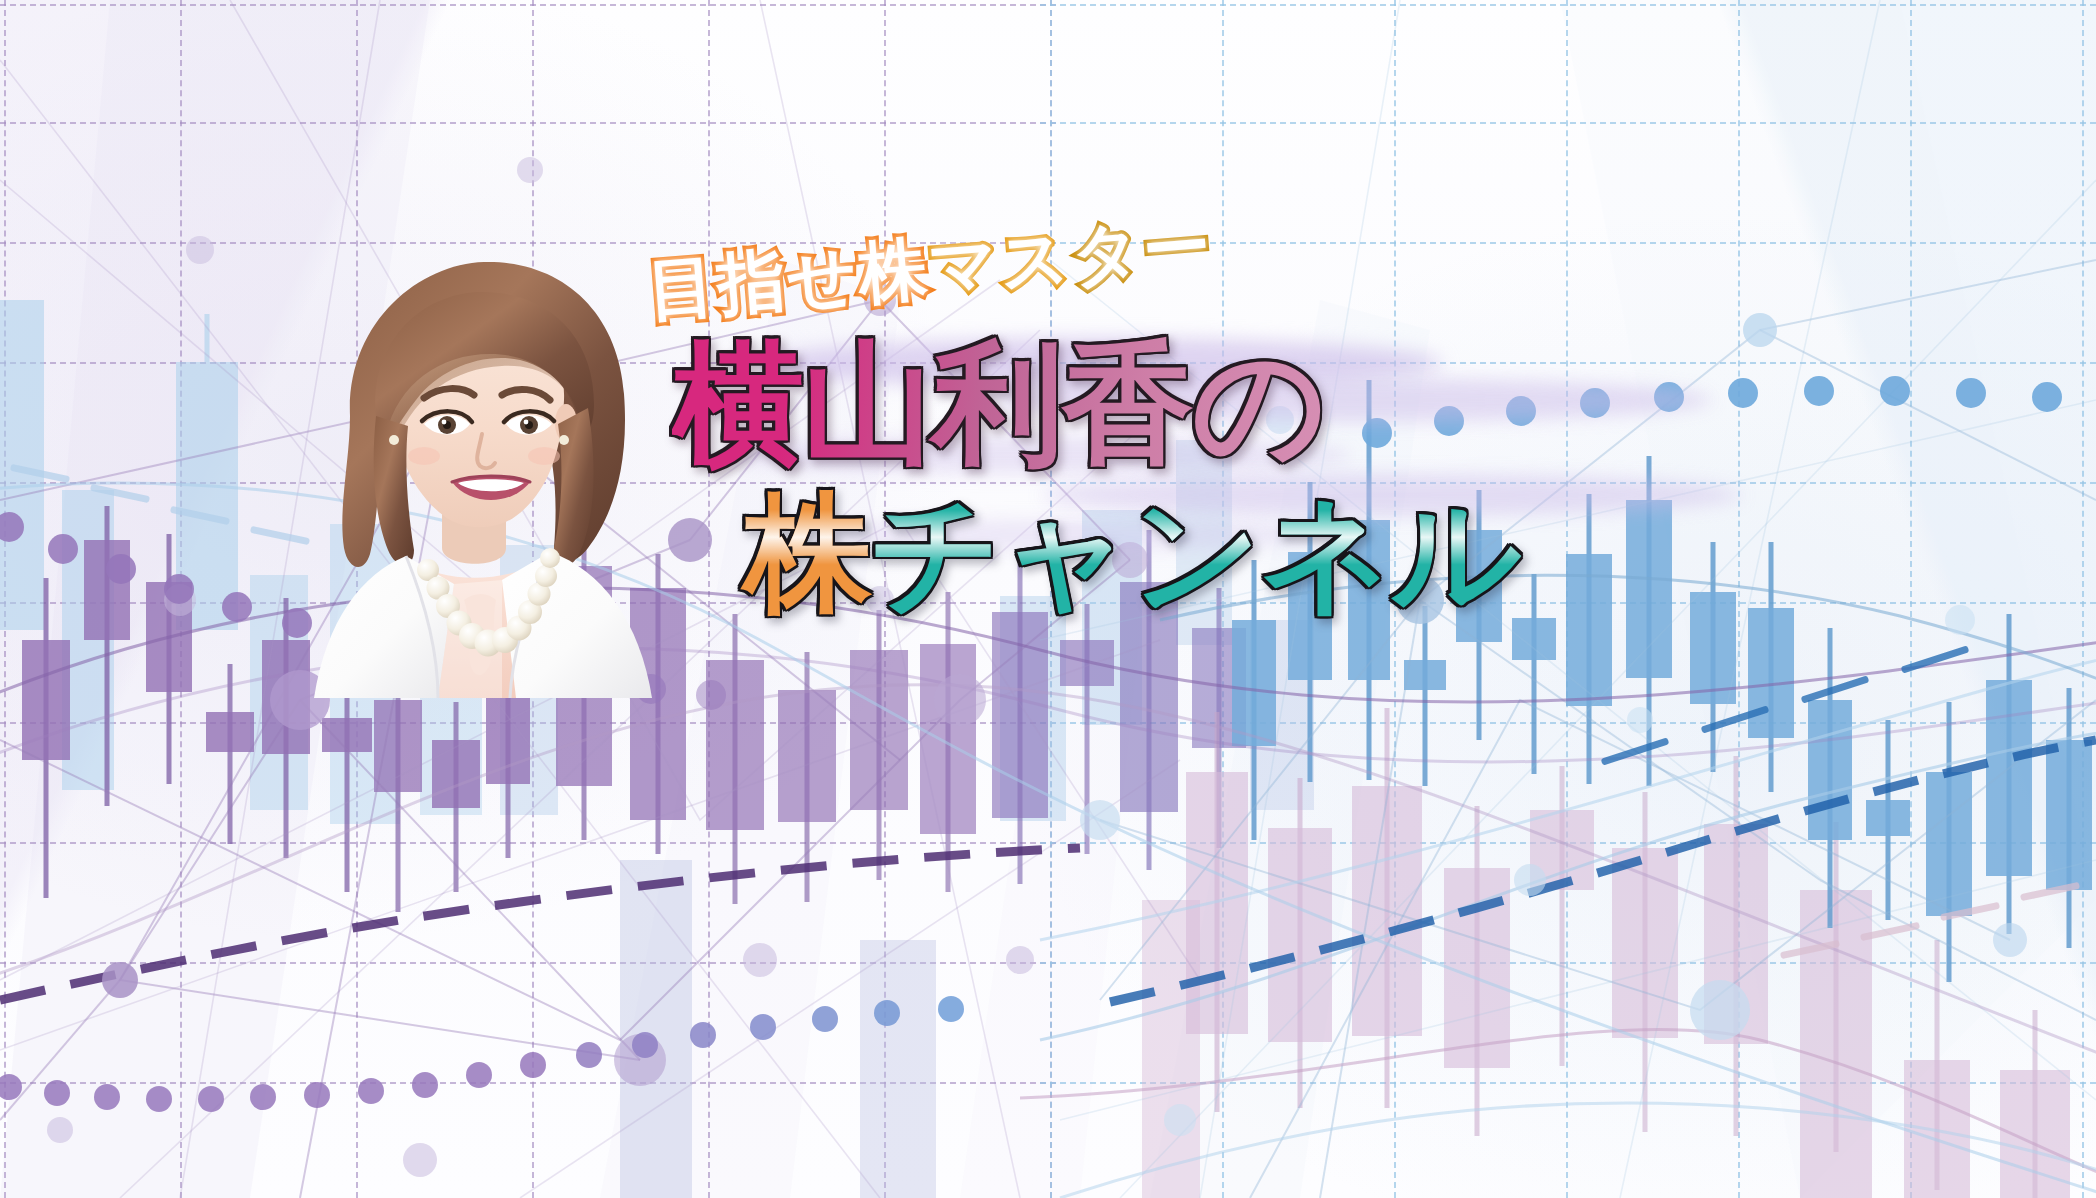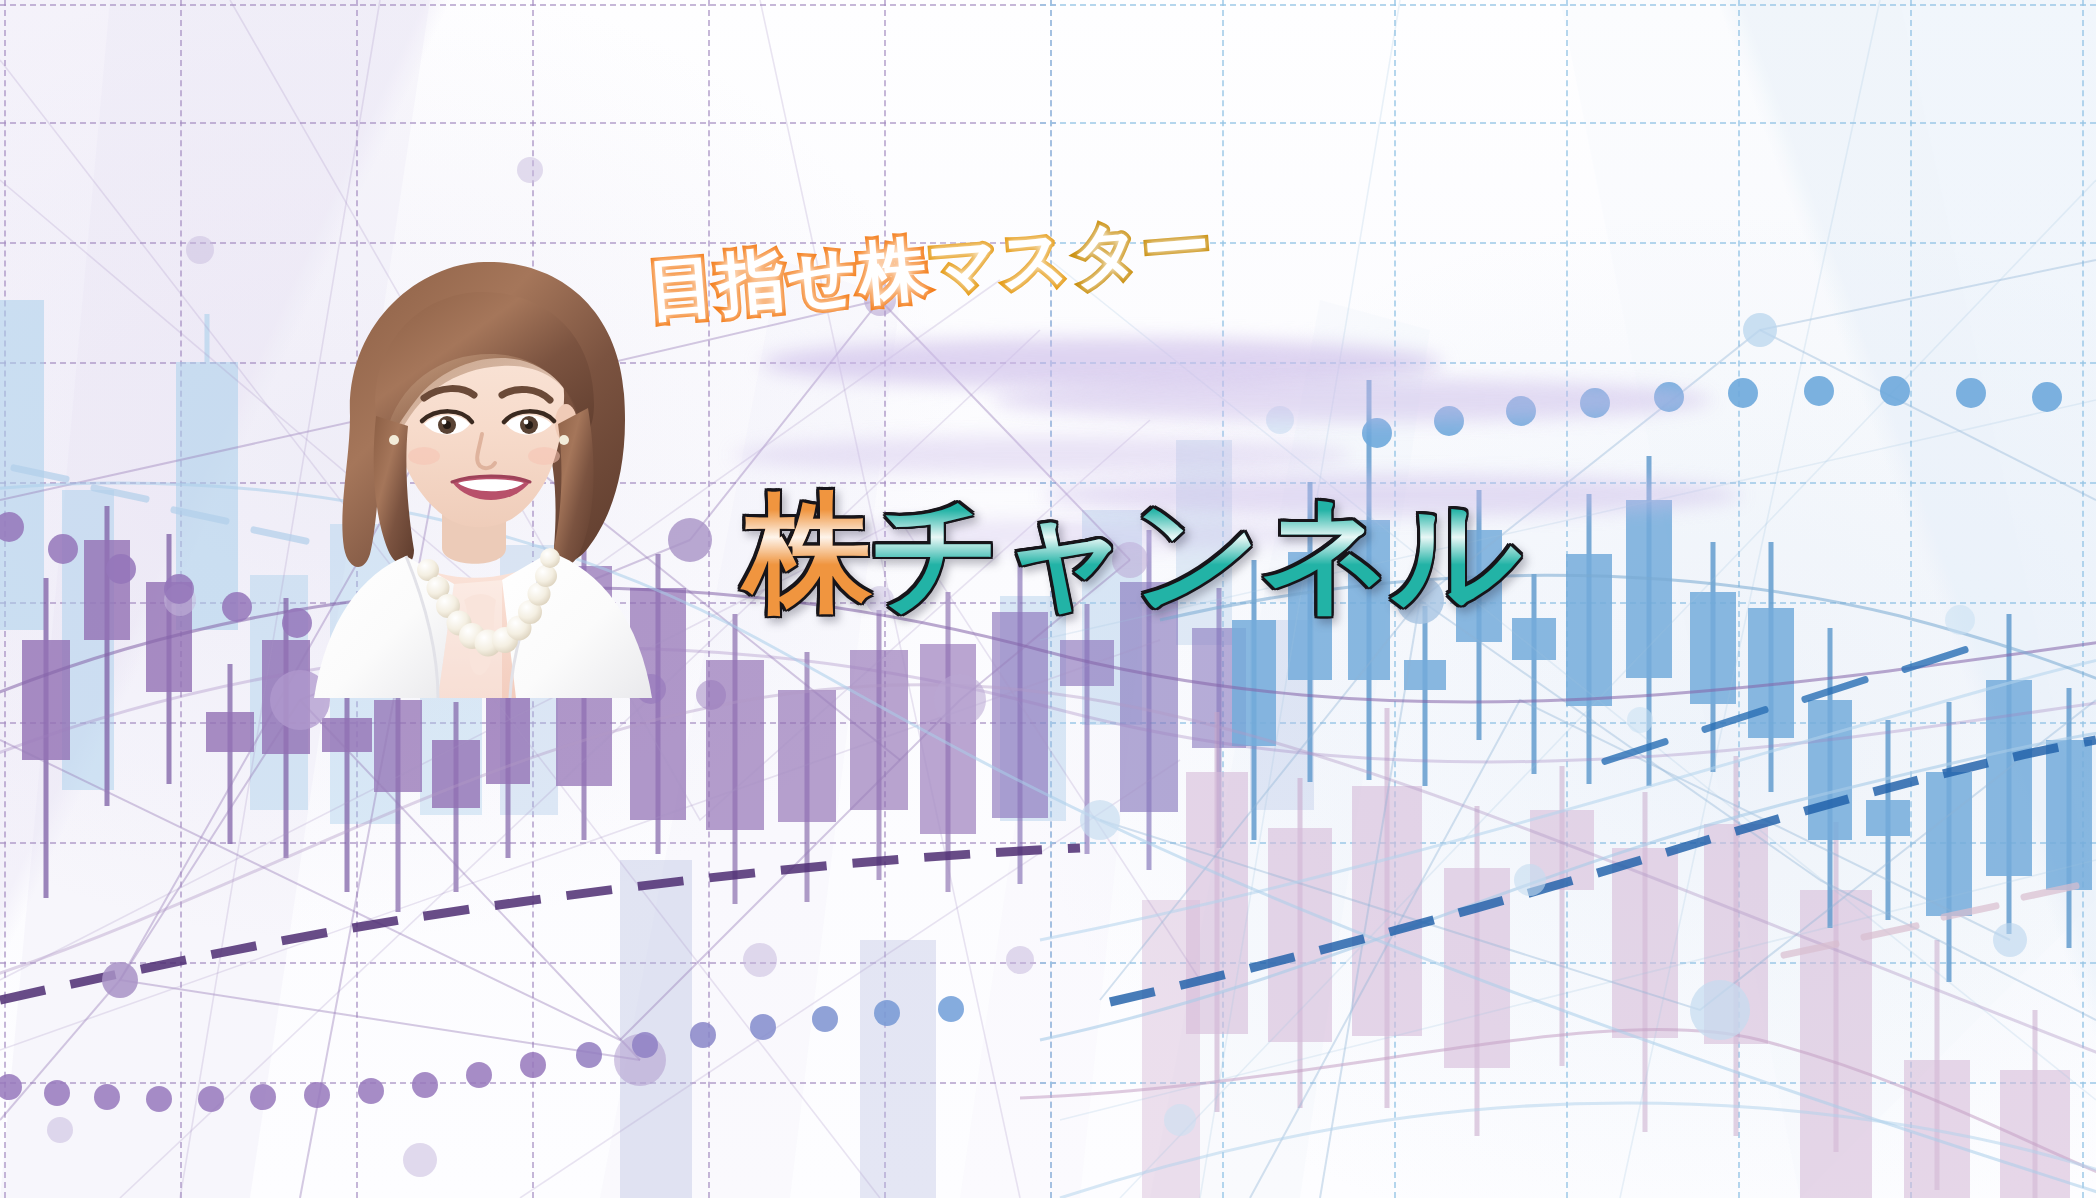--- a/index.html
+++ b/index.html
@@ -670,20 +670,21 @@
   <div id="titleblock">
 
     <div class="brush" style="left:150px;top:110px;width:680px;height:50px;"></div>
     <div class="brush" style="left:380px;top:150px;width:720px;height:44px;opacity:.8"></div>
     <div class="brush" style="left:120px;top:208px;width:620px;height:38px;opacity:.6"></div>
     <div class="brush" style="left:430px;top:246px;width:700px;height:42px;opacity:.75"></div>
     <div class="brush" style="left:200px;top:292px;width:520px;height:30px;opacity:.5"></div>
 
     <div id="tagline" class="jp"><span class="seg1">目指せ株</span><span class="seg2">マス</span><span class="seg3">ター</span></div>
 
+    <div id="line1" class="jp">横山利香の</div>
 
     <div id="line2" class="jp">
       <span class="k orange" data-ch="株">株</span>
       <span class="k teal" data-ch="チ">チ</span>
       <span class="k teal" data-ch="ャ">ャ</span>
       <span class="k teal" data-ch="ン">ン</span>
       <span class="k teal" data-ch="ネ">ネ</span>
       <span class="k teal" data-ch="ル">ル</span>
     </div>
   </div>

